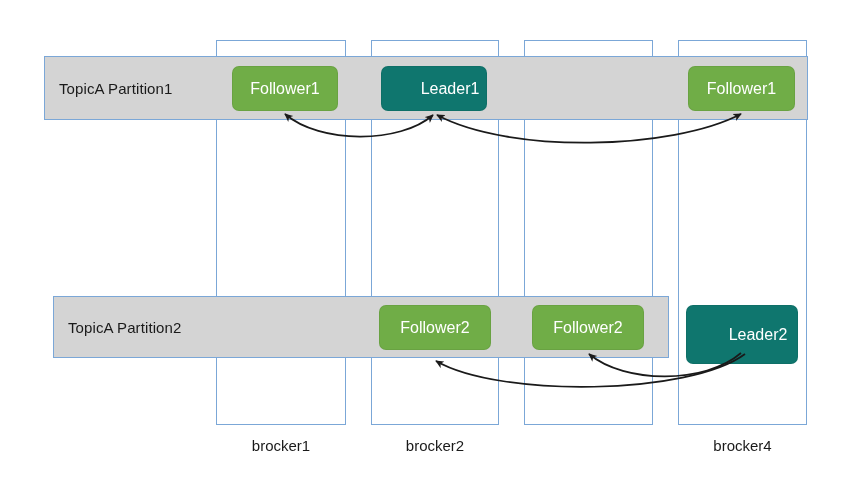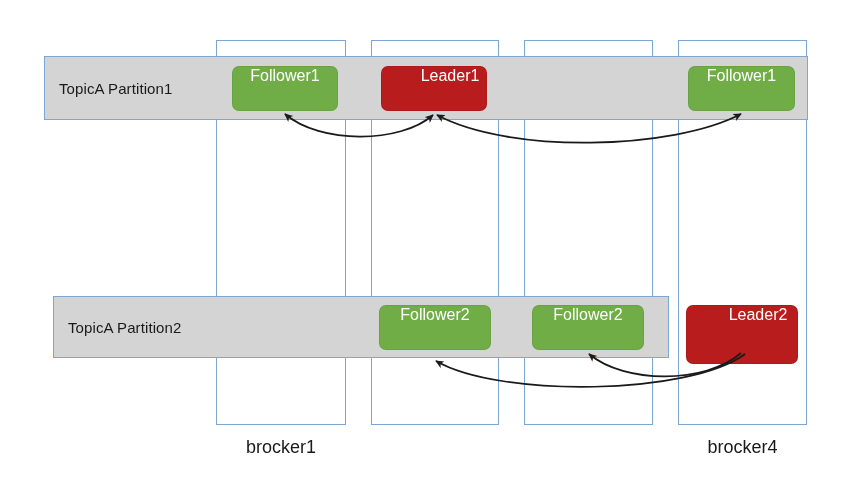--- a/index.html
+++ b/index.html
@@ -47,46 +47,46 @@
     white-space: nowrap;
     letter-spacing: 0.1px;
   }
 
   
   .node-box {
     position: absolute;
     box-sizing: border-box;
     border-radius: 7px;
     display: flex;
-    align-items: flex-start;
+    align-items: center;
     justify-content: center;
     color: #ffffff;
     font-size: 16px;
     z-index: 4;
     border: 1px solid rgba(0,0,0,0.06);
   }
   .node-box.follower { background: #70AD47; }
-  .node-box.leader   { background: #b91c1c; padding-left: 32px; }
+  .node-box.leader   { background: #0f766e; padding-left: 32px; }
 
   
   #arrow-layer {
     position: absolute;
     left: 0;
     top: 0;
     width: 865px;
     height: 495px;
     z-index: 5;
     pointer-events: none;
   }
 
   
   .broker-caption {
     position: absolute;
     text-align: center;
-    font-size: 18px;
+    font-size: 15px;
     color: #1a1a1a;
     z-index: 3;
     white-space: nowrap;
   }
 </style>
 </head>
 <body>
 
 <div id="canvas">
 
@@ -135,17 +135,20 @@
     <path d="M 437 115 C 510 154, 672 150, 741 114" fill="none" stroke="#1a1a1a" stroke-width="1.7" marker-start="url(#head)" marker-end="url(#head)"></path>
 
     <path d="M 741 353 C 705 384, 625 384, 589 354" fill="none" stroke="#1a1a1a" stroke-width="1.7" marker-end="url(#head)"></path>
 
     <path d="M 745 354 C 690 395, 500 398, 436 361" fill="none" stroke="#1a1a1a" stroke-width="1.7" marker-end="url(#head)"></path>
   </svg>
 
   <div class="broker-caption" style="left:216px; top:437px; width:130px;">
     <span>brocker1</span>
   </div>
+  <div class="broker-caption" style="left:371px; top:437px; width:128px;">
+    <span>brocker2</span>
+  </div>
   <div class="broker-caption" style="left:678px; top:437px; width:129px;">
     <span>brocker4</span>
   </div>
 
 </div>
 
 </body></html>

